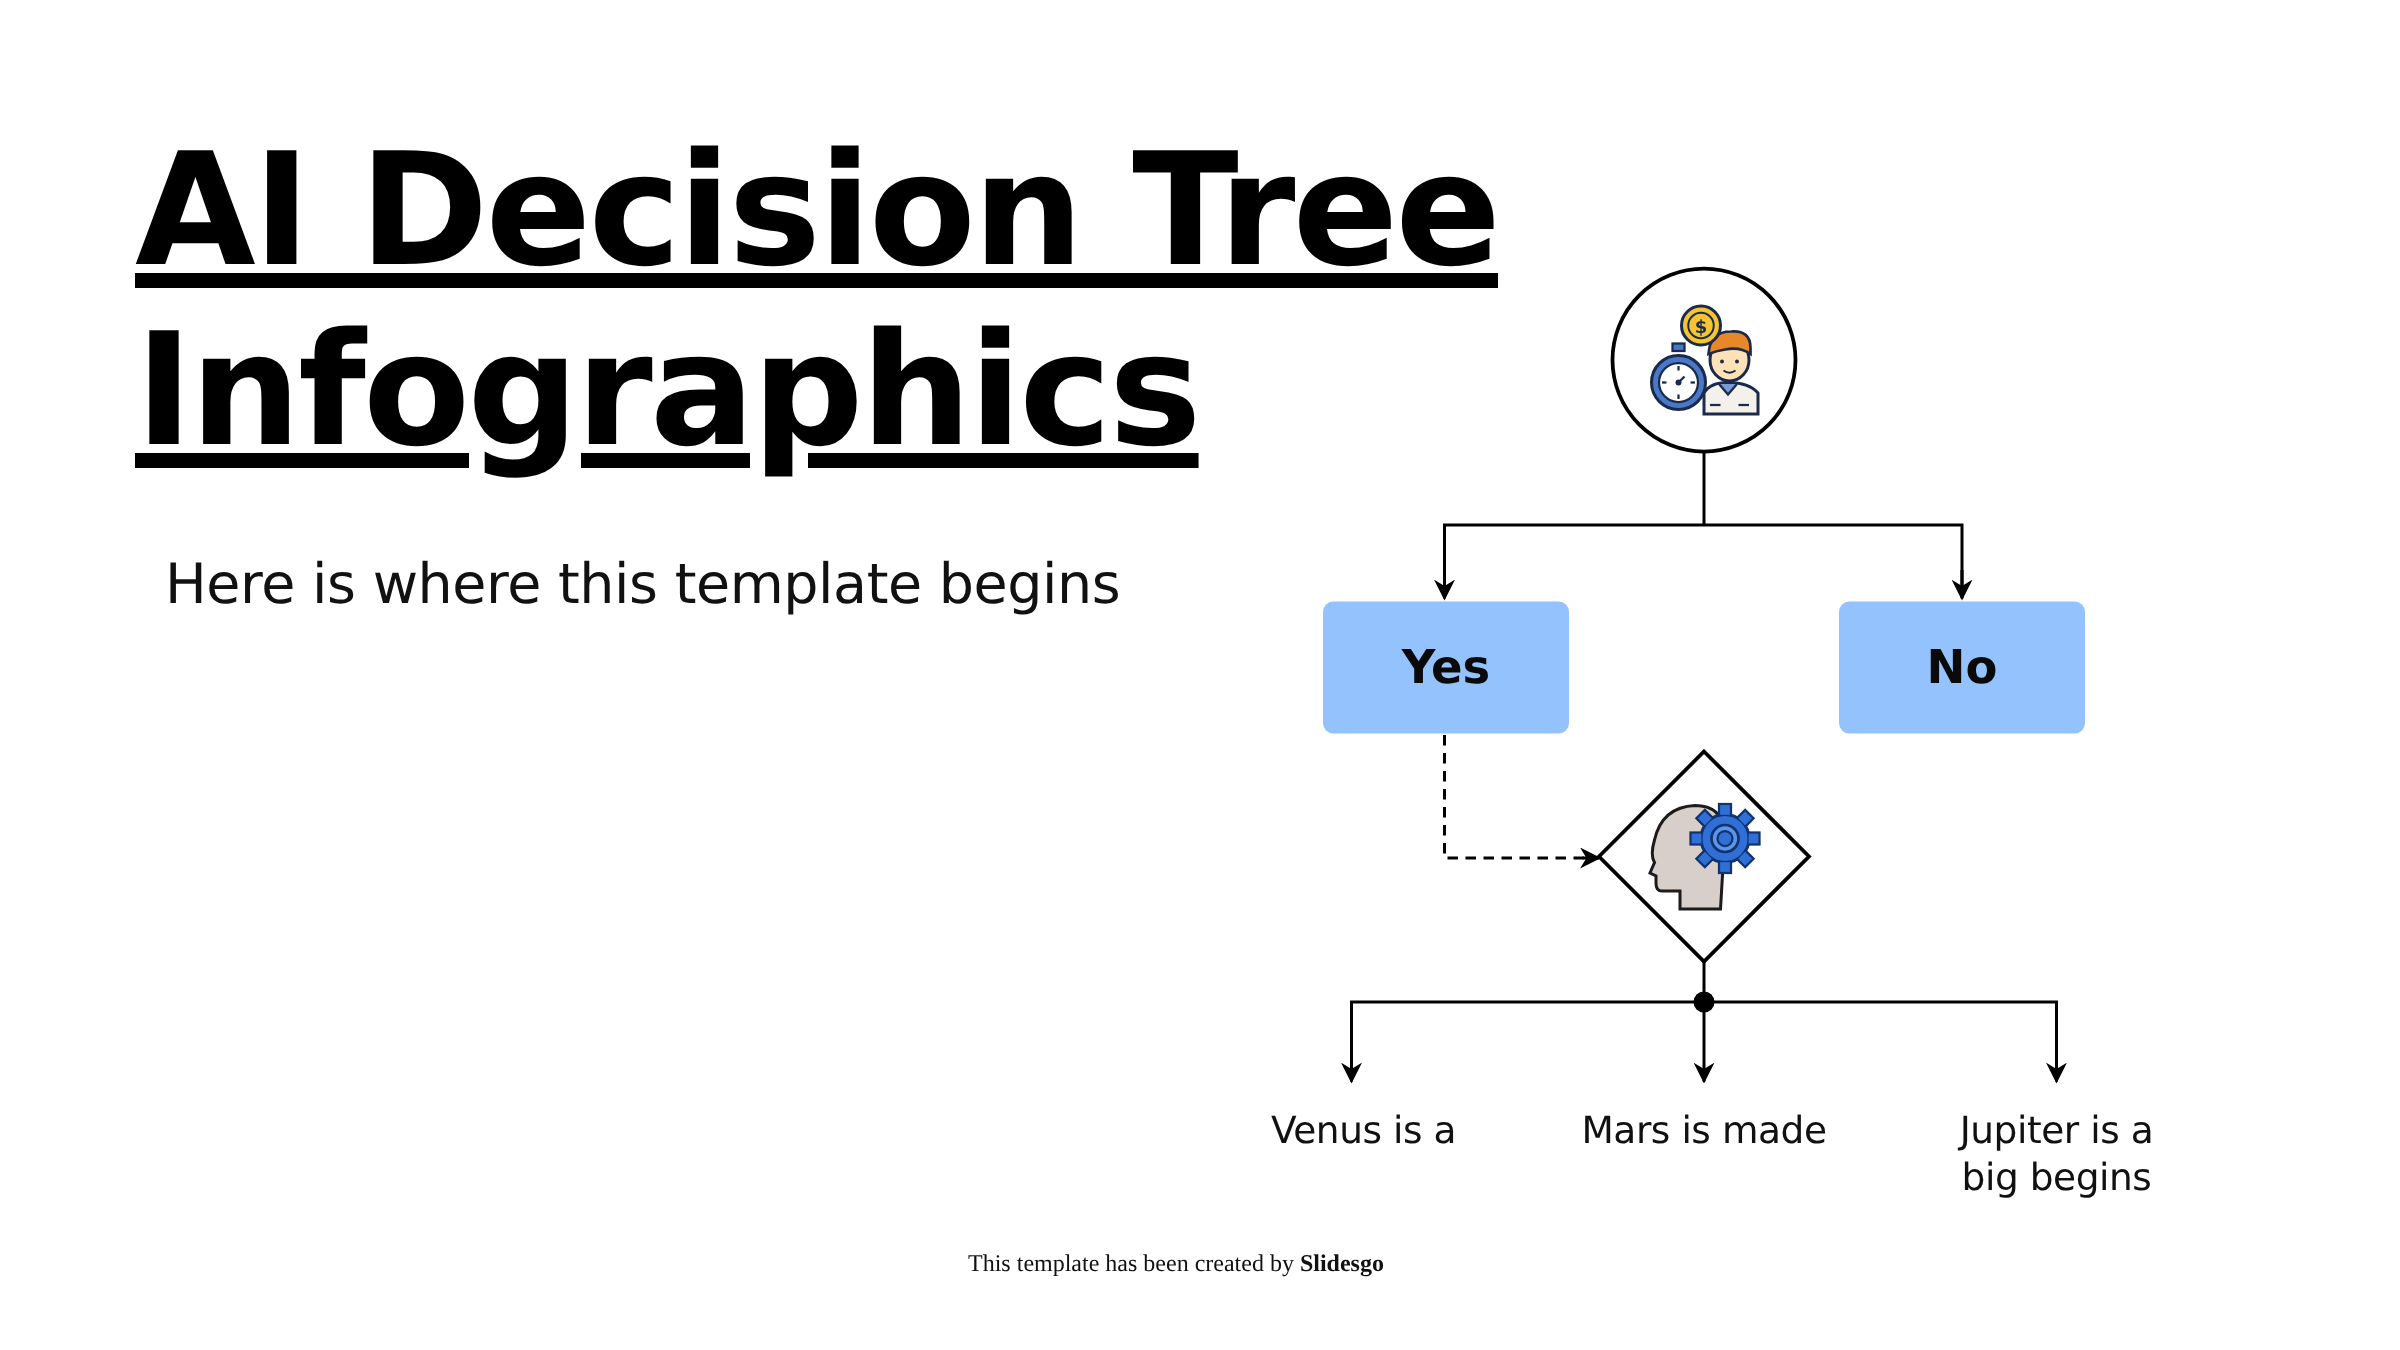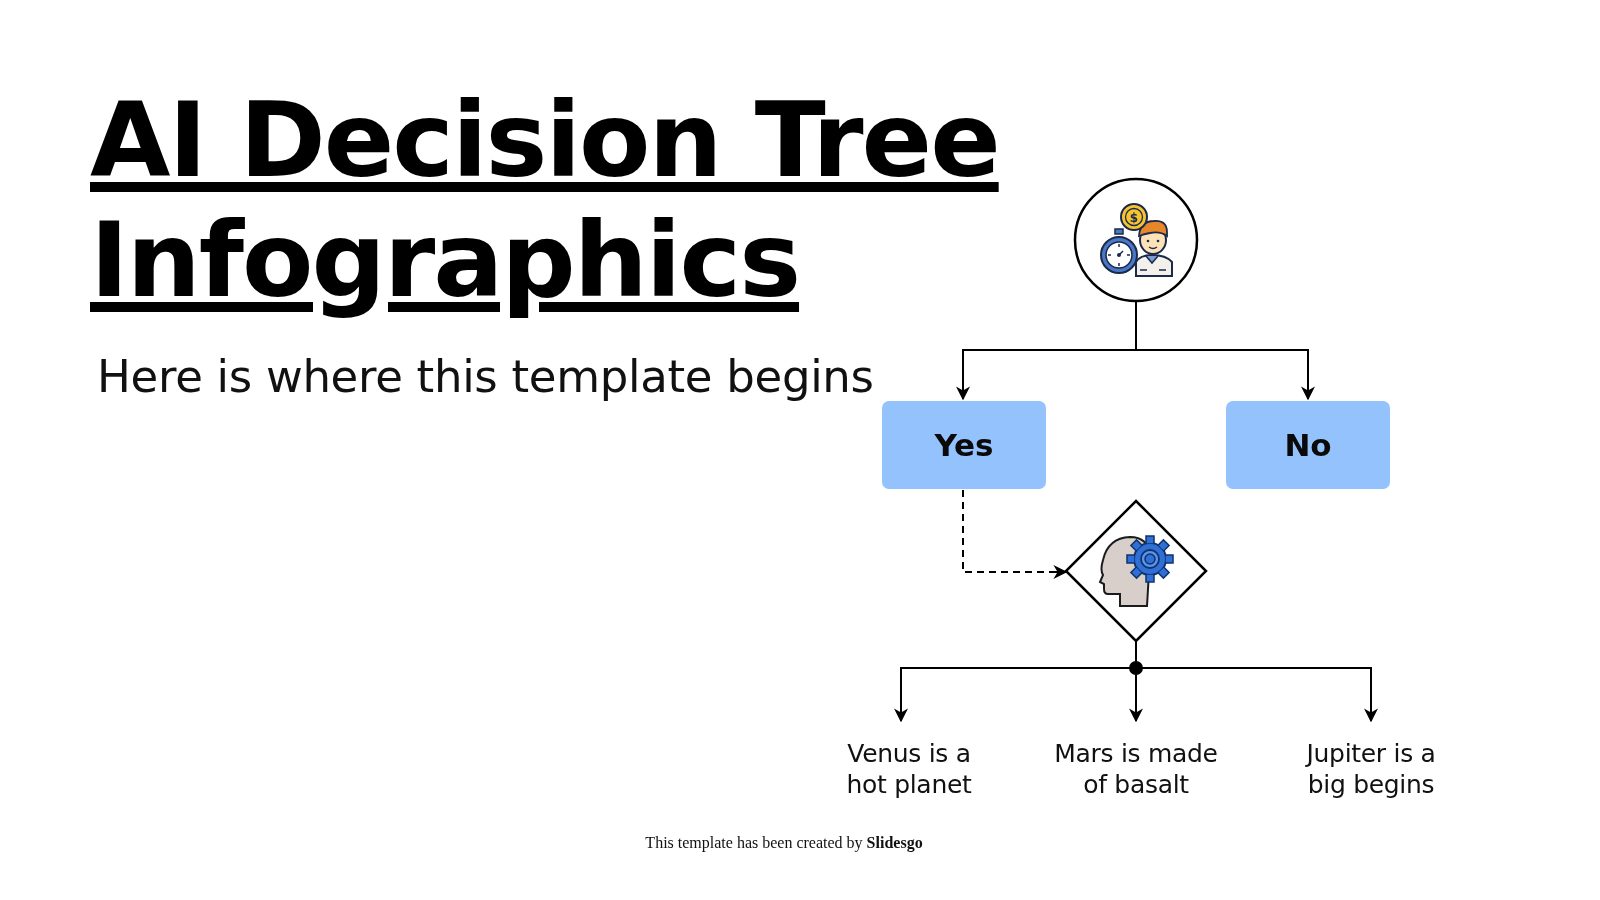--- a/index.html
+++ b/index.html
@@ -2,22 +2,22 @@
 <html><head>
 <meta charset="utf-8">
 <style>
   html, body { margin: 0; padding: 0; background: #ffffff; }
   body { width: 1600px; height: 900px; position: relative; overflow: hidden;
          font-family: "DejaVu Sans", "Liberation Sans", sans-serif; color: #000; }
   .title { position: absolute; left: 90px; top: 80px; margin: 0;
            font-family: "DejaVu Sans", sans-serif; font-weight: bold;
            font-size: 104px; line-height: 120px; letter-spacing: -2px; color: #000; }
   .title span { display: block; white-space: nowrap; text-decoration: underline; }
-  .subtitle { position: absolute; left: 94px; top: 352px; margin: 3px;
-              font-family: "DejaVu Sans", sans-serif; font-size: 45px; line-height: 44px;
+  .subtitle { position: absolute; left: 94px; top: 352px; margin: 16px;
+              font-family: "DejaVu Sans", sans-serif; font-size: 37px; line-height: 44px;
               color: #111; white-space: nowrap; letter-spacing: -0.3px; }
   svg.diagram { position: absolute; left: 0; top: 0; }
   .box { position: absolute; width: 164px; height: 88px; border-radius: 7px;
          background: #94c2fc; display: flex; align-items: center; justify-content: center;
          font-family: "DejaVu Sans", sans-serif; font-weight: bold; font-size: 31px; color: #0a0a0a; }
   .leaf { position: absolute; width: 220px; text-align: center;
           font-family: "DejaVu Sans", sans-serif; font-size: 25px; line-height: 31px; color: #111;
           letter-spacing: -0.3px; }
   .footer { position: absolute; left: 0; width: 1568px; top: 834px; text-align: center;
             font-family: Liberation Serif, serif; font-size: 16px; color: #111; white-space: nowrap; }
@@ -120,25 +120,23 @@
 
 <div class="box" style="left:882px; top:401px;justify-content:center;">
   <span>Yes</span>
 </div>
 <div class="box" style="left:1226px; top:401px;">
   <span>No</span>
 </div>
 
 <div class="leaf" style="left:799px; top:738px;">
   <div>Venus is a</div>
-  <div>hot planet</div>
 </div>
 <div class="leaf" style="left:1026px; top:738px;">
   <div>Mars is made</div>
-  <div>of basalt</div>
 </div>
 <div class="leaf" style="left:1261px; top:738px;">
   <div>Jupiter is a</div>
   <div>big begins</div>
 </div>
 
 <div class="footer">
   <span>This template has been created by </span><b>Slidesgo</b>
 </div>
 

